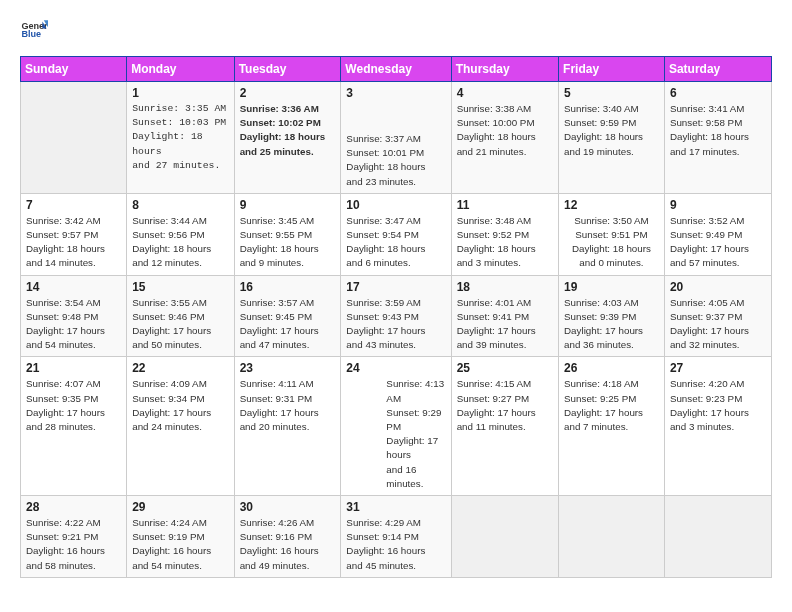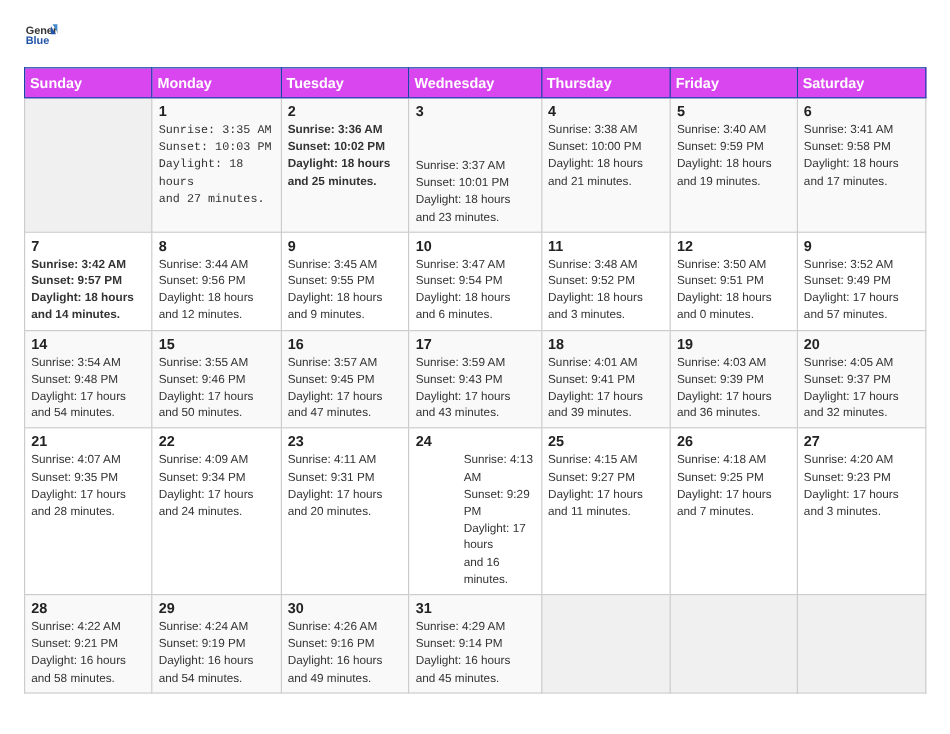--- a/index.html
+++ b/index.html
@@ -161,21 +161,21 @@
             <span class="day-number">6</span>
             <div class="day-info" style="white-space: pre-line;">Sunrise: 3:41 AM
 Sunset: 9:58 PM
 Daylight: 18 hours
 and 17 minutes.</div>
           </td>
         </tr>
         <tr>
           <td>
             <span class="day-number">7</span>
-            <div class="day-info" style="white-space: pre-line; font-weight: bold;">Sunrise: 3:42 AM
+            <div class="day-info" style="white-space: pre-line;">Sunrise: 3:42 AM
 Sunset: 9:57 PM
 Daylight: 18 hours
 and 14 minutes.</div>
           </td>
           <td>
             <span class="day-number">8</span>
             <div class="day-info" style="white-space: pre-line;">Sunrise: 3:44 AM
 Sunset: 9:56 PM
 Daylight: 18 hours
 and 12 minutes.</div>
@@ -196,21 +196,21 @@
           </td>
           <td>
             <span class="day-number">11</span>
             <div class="day-info" style="white-space: pre-line;">Sunrise: 3:48 AM
 Sunset: 9:52 PM
 Daylight: 18 hours
 and 3 minutes.</div>
           </td>
           <td>
             <span class="day-number">12</span>
-            <div class="day-info" style="white-space: pre-line;">Sunrise: 3:50 AM
+            <div class="day-info" style="white-space: pre-line; text-align: center;">Sunrise: 3:50 AM
 Sunset: 9:51 PM
 Daylight: 18 hours
 and 0 minutes.</div>
           </td>
           <td>
             <span class="day-number">9</span>
             <div class="day-info" style="white-space: pre-line;">Sunrise: 3:52 AM
 Sunset: 9:49 PM
 Daylight: 17 hours
 and 57 minutes.</div>

